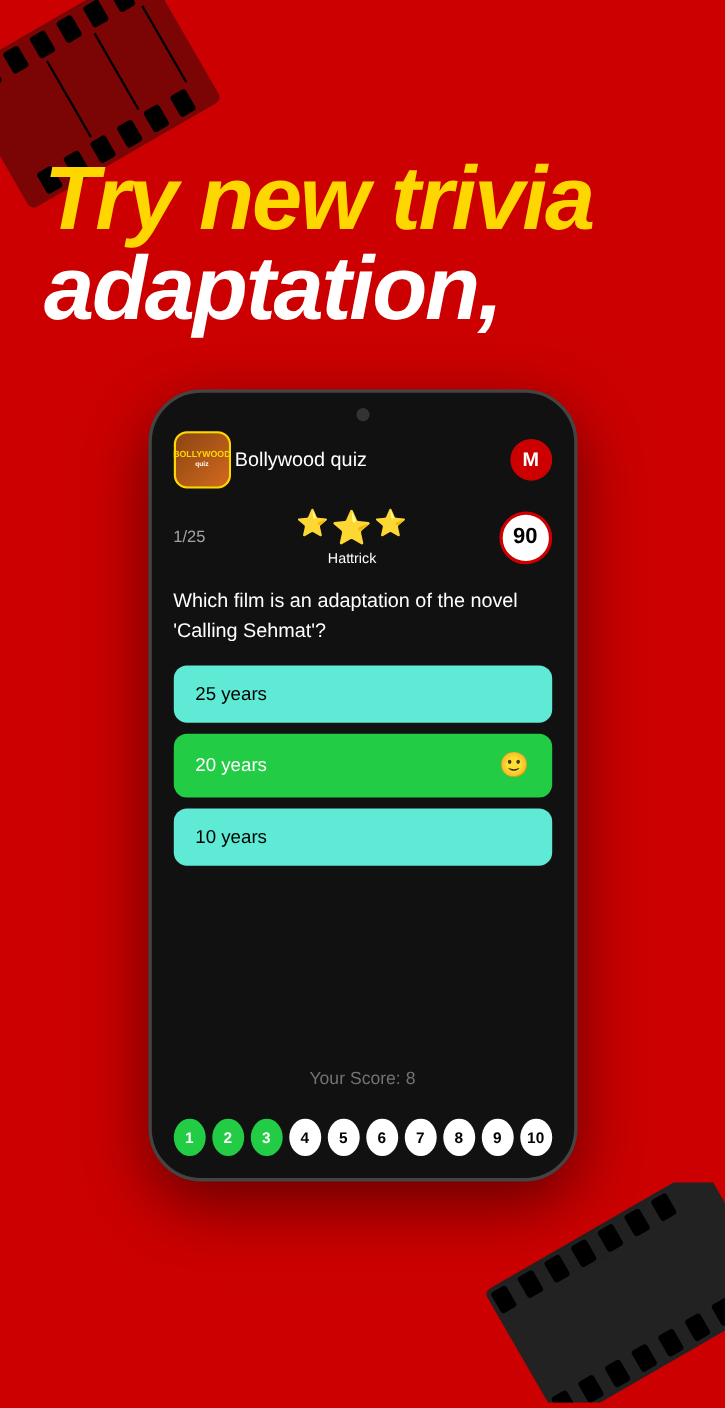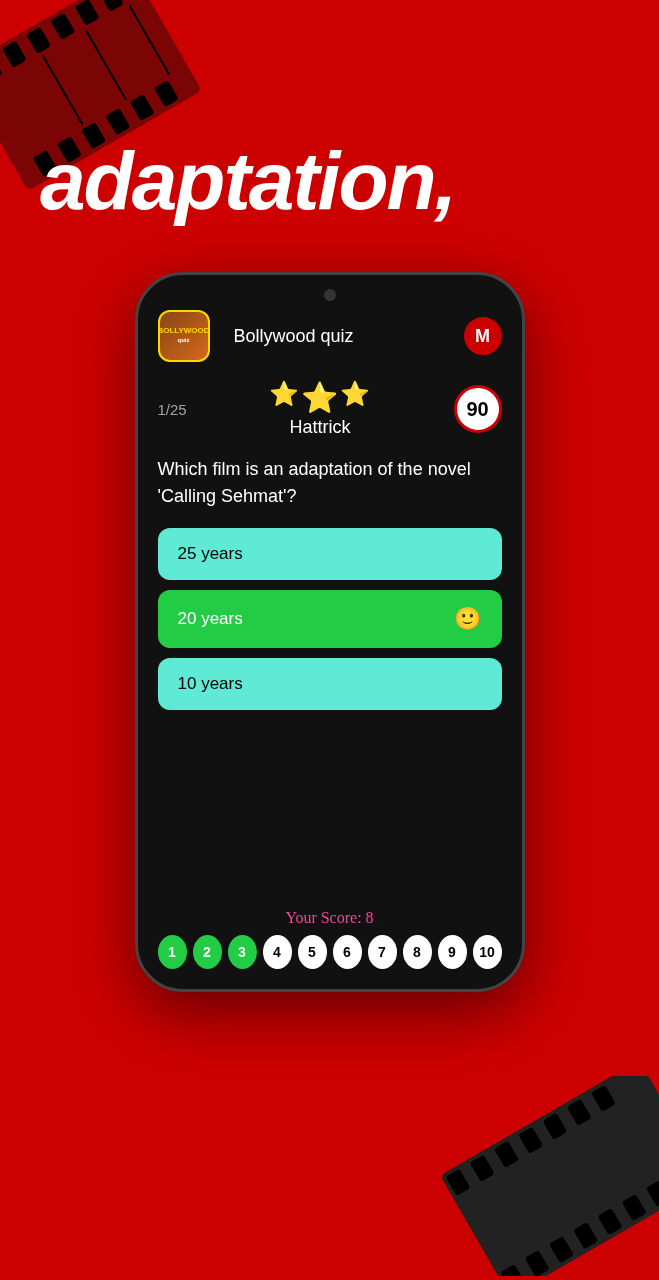--- a/index.html
+++ b/index.html
@@ -122,21 +122,21 @@
       color: #FFD700;
       font-weight: 900;
       text-align: center;
       line-height: 1.1;
       flex-shrink: 0;
       border: 2px solid #FFD700;
     }
 
     .quiz-title {
       flex: 1;
-      margin-left: 24px;
+      margin-left: 4px;
       font-size: 18px;
       color: #ffffff;
       font-family: Arial, sans-serif;
       font-weight: 400;
     }
 
     .user-avatar {
       width: 38px;
       height: 38px;
       border-radius: 50%;
@@ -179,21 +179,21 @@
     .star {
       font-size: 24px;
     }
 
     .star.big {
       font-size: 30px;
     }
 
     .hattrick-label {
       color: #ffffff;
-      font-size: 18px;
+      font-size: 13px;
       font-family: Arial, sans-serif;
       margin-top: 2px;
     }
 
     .timer-circle {
       width: 48px;
       height: 48px;
       border-radius: 50%;
       border: 3px solid #cc0000;
       background: white;
@@ -244,24 +244,24 @@
     }
 
     
     .score-section {
       margin-top: auto;
       text-align: center;
       padding-top: 10px;
     }
 
     .score-label {
-      color: #ec4899;
+      color: #737373;
       font-size: 16px;
-      font-family: Liberation Serif, serif;
-      margin-bottom: 8px;
+      font-family: Liberation Sans, sans-serif;
+      margin-bottom: 27px;
     }
 
     
     .number-circles {
       display: flex;
       justify-content: center;
       gap: 6px;
       flex-wrap: nowrap;
     }
 
@@ -335,20 +335,21 @@
       <rect x="80" y="144" width="16" height="22" rx="3" fill="#000"></rect>
       <rect x="108" y="144" width="16" height="22" rx="3" fill="#000"></rect>
       <rect x="136" y="144" width="16" height="22" rx="3" fill="#000"></rect>
       <rect x="164" y="144" width="16" height="22" rx="3" fill="#000"></rect>
       <rect x="192" y="144" width="16" height="22" rx="3" fill="#000"></rect>
     </g>
   </svg>
 </div>
 
 <div class="header-section">
+  <div class="header-line1">Try new trivia</div>
   <div class="header-line2">adaptation,</div>
 </div>
 
 <div class="phone-container">
   <div class="phone">
     <div class="phone-notch"></div>
     <div class="phone-content">
 
       <div class="quiz-header">
         <div class="quiz-icon">

